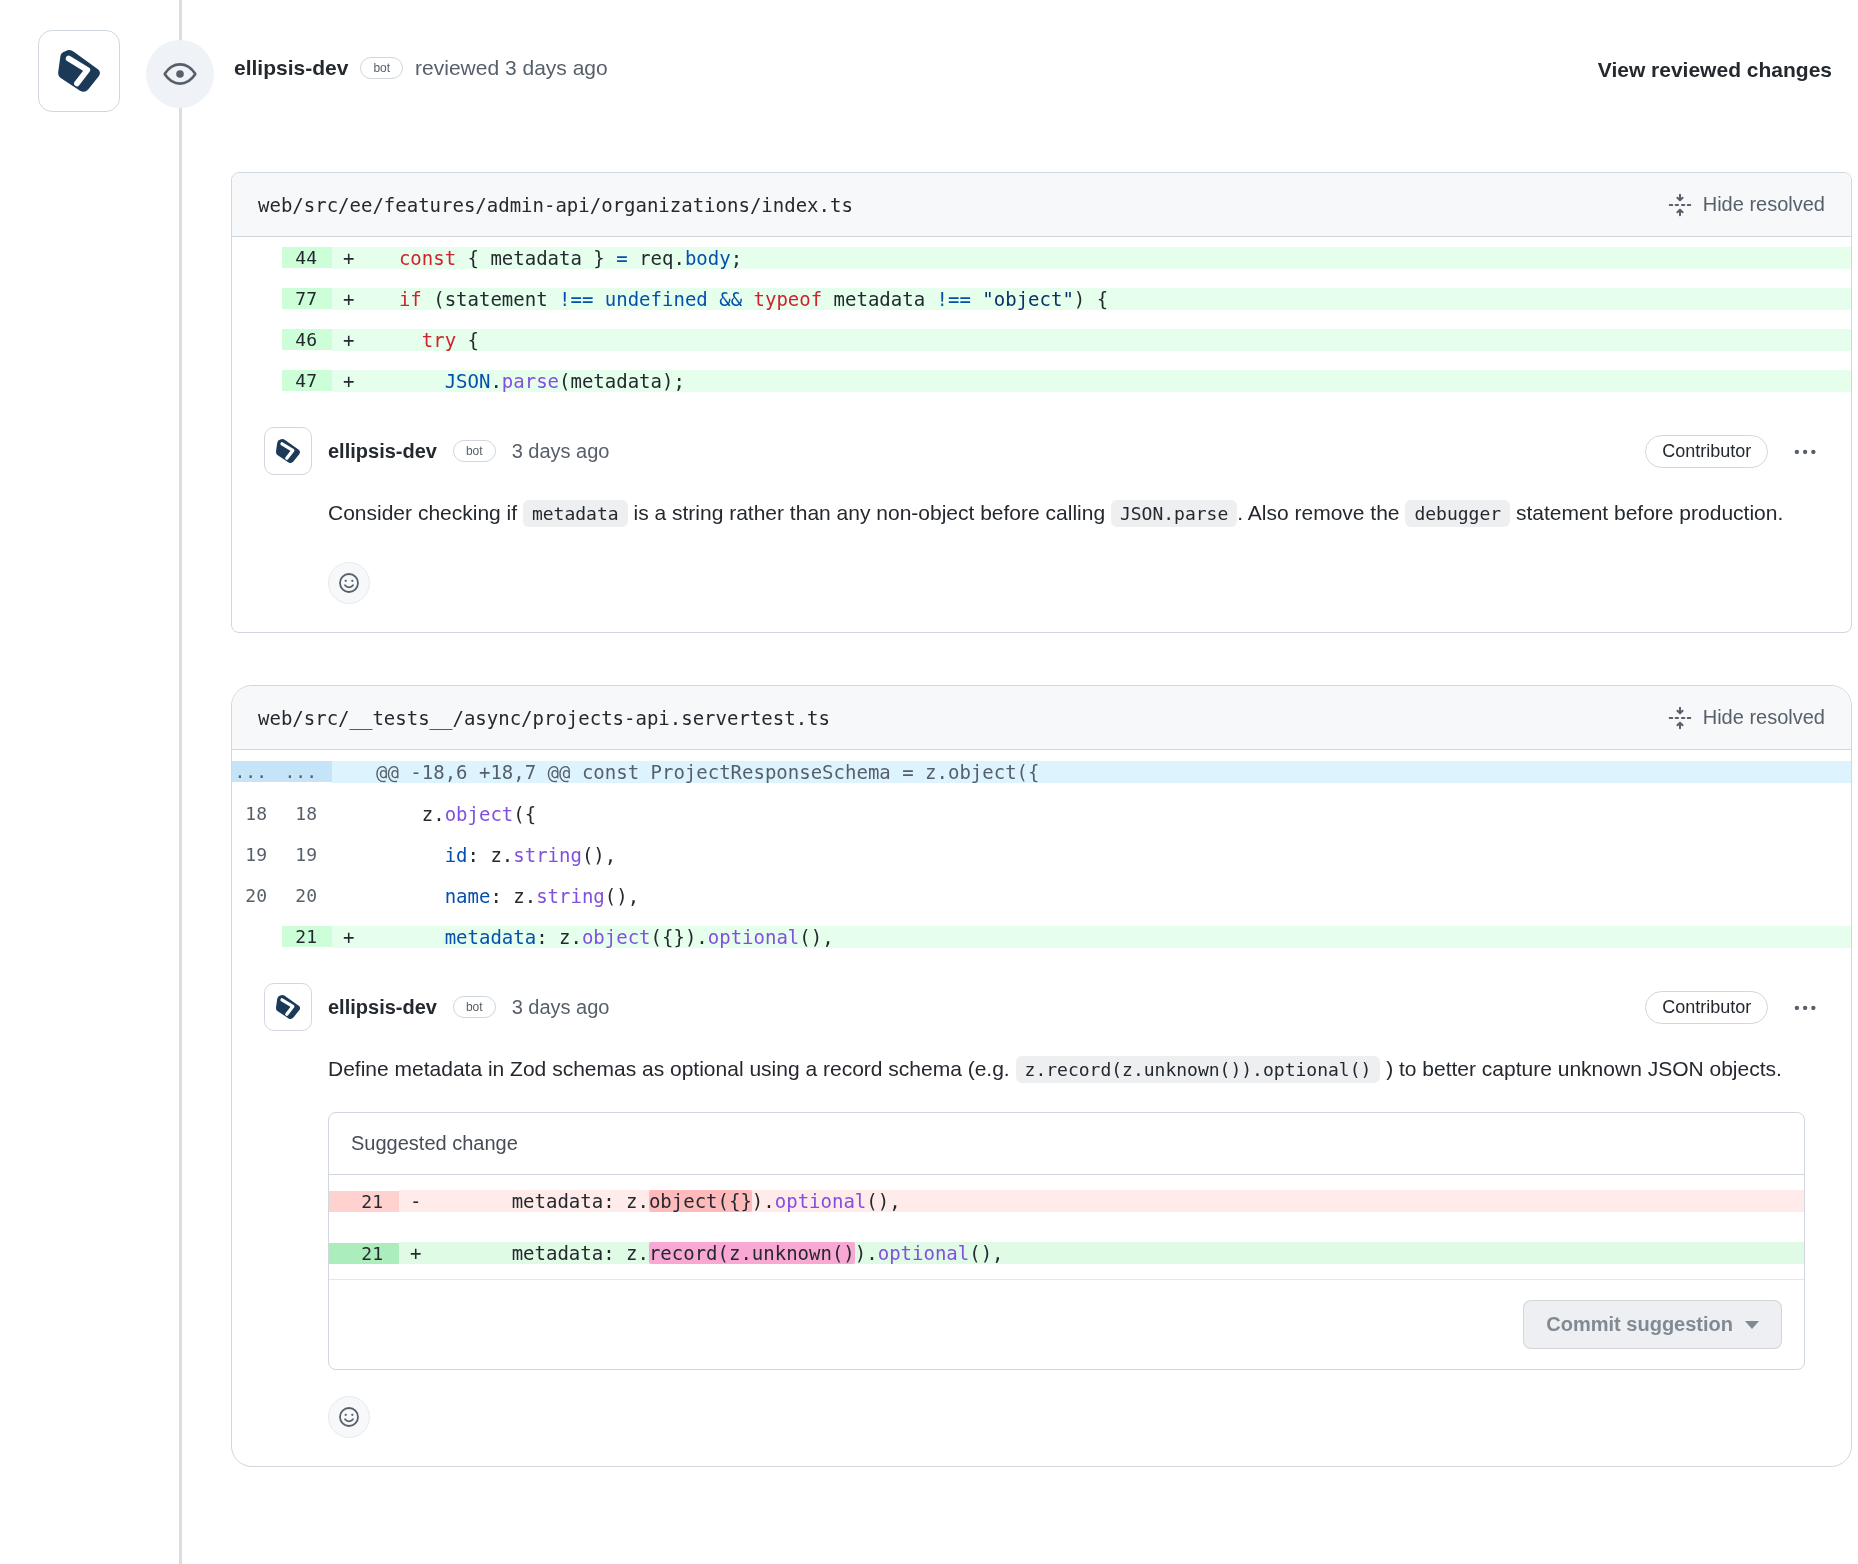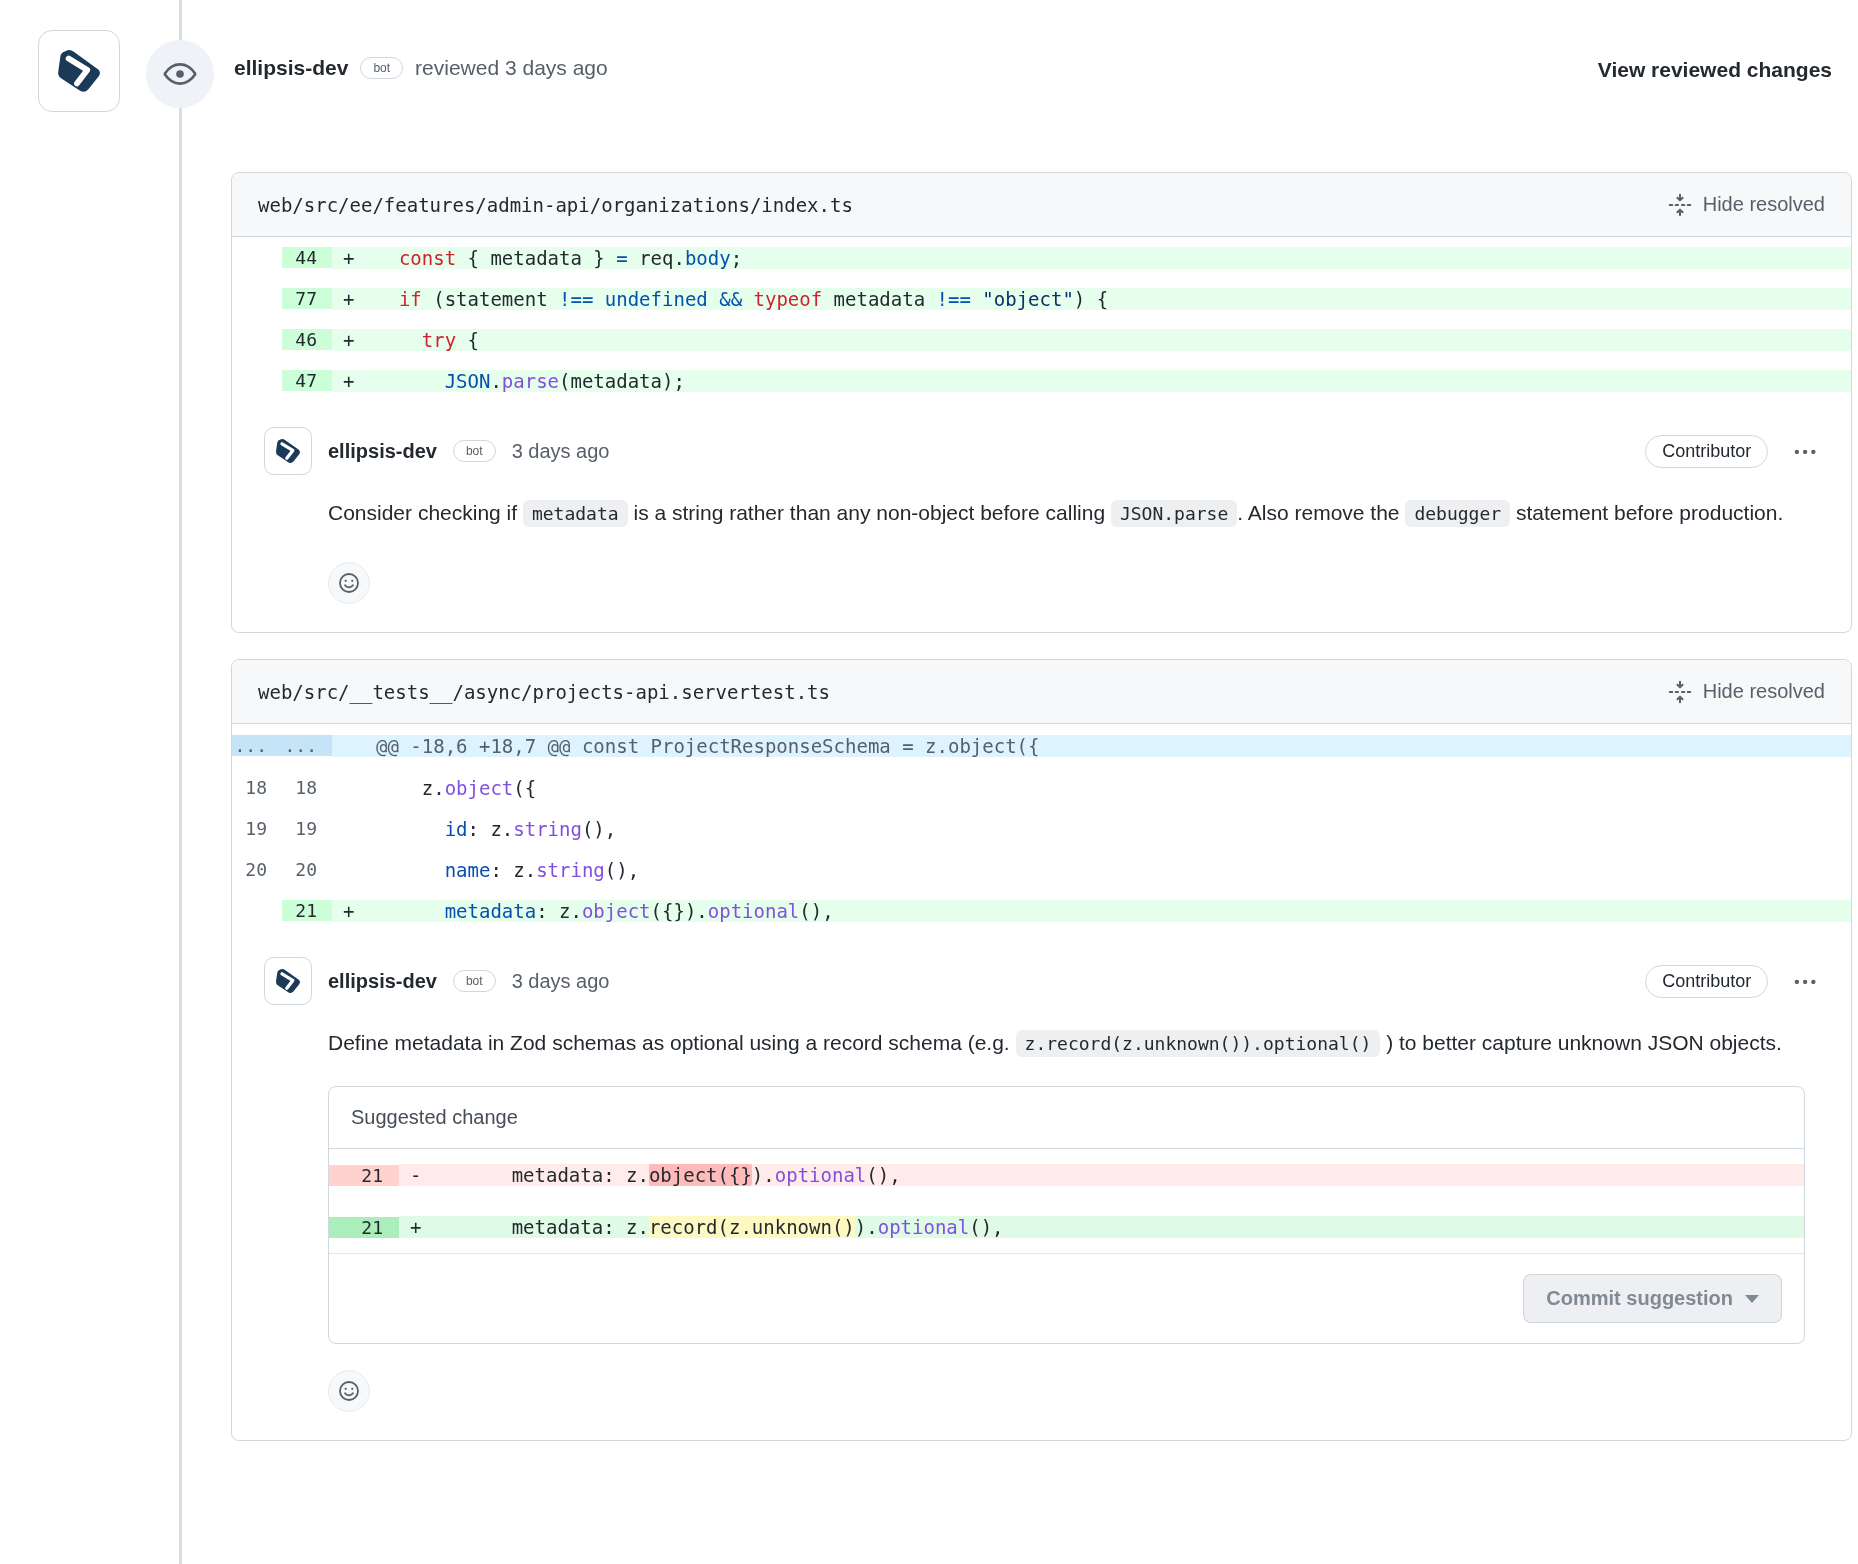--- a/index.html
+++ b/index.html
@@ -32,21 +32,21 @@
   }
   .muted { color:#57606a; }
   .view-link { position:absolute; right:26px; top:58px; font-weight:700; font-size:21px; color:#24292f; cursor:pointer; }
 
   
   .card {
     position:absolute; left:231px; width:1621px; background:#fff;
     border:1px solid #d0d7de; border-radius:8px; overflow:hidden;
   }
   .card1 { top:140px;margin-top:32px; }
-  .card2 { top:659px; }
+  .card2 { top:685px;border-radius:21px; }
   .file-header {
     height:64px; background:#f6f8fa; border-bottom:1px solid #d0d7de;
     display:flex; align-items:center; padding:0 26px;
   }
   .file-path { font-family:"DejaVu Sans Mono", monospace; font-size:19px; color:#24292f; cursor:pointer; }
   .hide-resolved {
     margin-left:auto; display:flex; align-items:center; gap:10px;
     color:#57606a; font-size:20px; cursor:pointer;
   }
 
@@ -97,21 +97,21 @@
     margin:20px 14px 0 64px; border:1px solid #d0d7de; border-radius:8px; overflow:hidden;
   }
   .sg-head { padding:19px 22px; font-size:20px; color:#454d56; border-bottom:1px solid #d0d7de; }
   .sg-row { display:flex; height:52px; align-items:center; font-family:"DejaVu Sans Mono", monospace; font-size:19px; }
   .sg-row .gut { width:70px; padding-right:16px; color:#24292f; }
   .sg-del .gut { background:#ffd2cf; }
   .sg-del .sign, .sg-del .code { background:#ffebe9; }
   .sg-add .gut { background:#aceebb; }
   .sg-add .sign, .sg-add .code { background:#dffbe6; }
   .hl-del { background:rgba(255,129,130,0.45); border-radius:2px; }
-  .hl-add { background:#fef9c3; border-radius:2px; }
+  .hl-add { background:#f9a8d4; border-radius:2px; }
   .sg-foot { display:flex; justify-content:flex-end; padding:20px 22px; border-top:1px solid #e3e8ee; }
   .commit-btn {
     display:flex; align-items:center; gap:12px; background:#edeff2;
     border:1px solid rgba(27,31,36,0.12); border-radius:8px; padding:12px 22px;
     color:#818a93; font-weight:700; font-size:20px; cursor:pointer;
   }
   .caret { width:0; height:0; border-left:7px solid transparent; border-right:7px solid transparent; border-top:8px solid #818a93; }
 </style>
 </head>
 <body>

